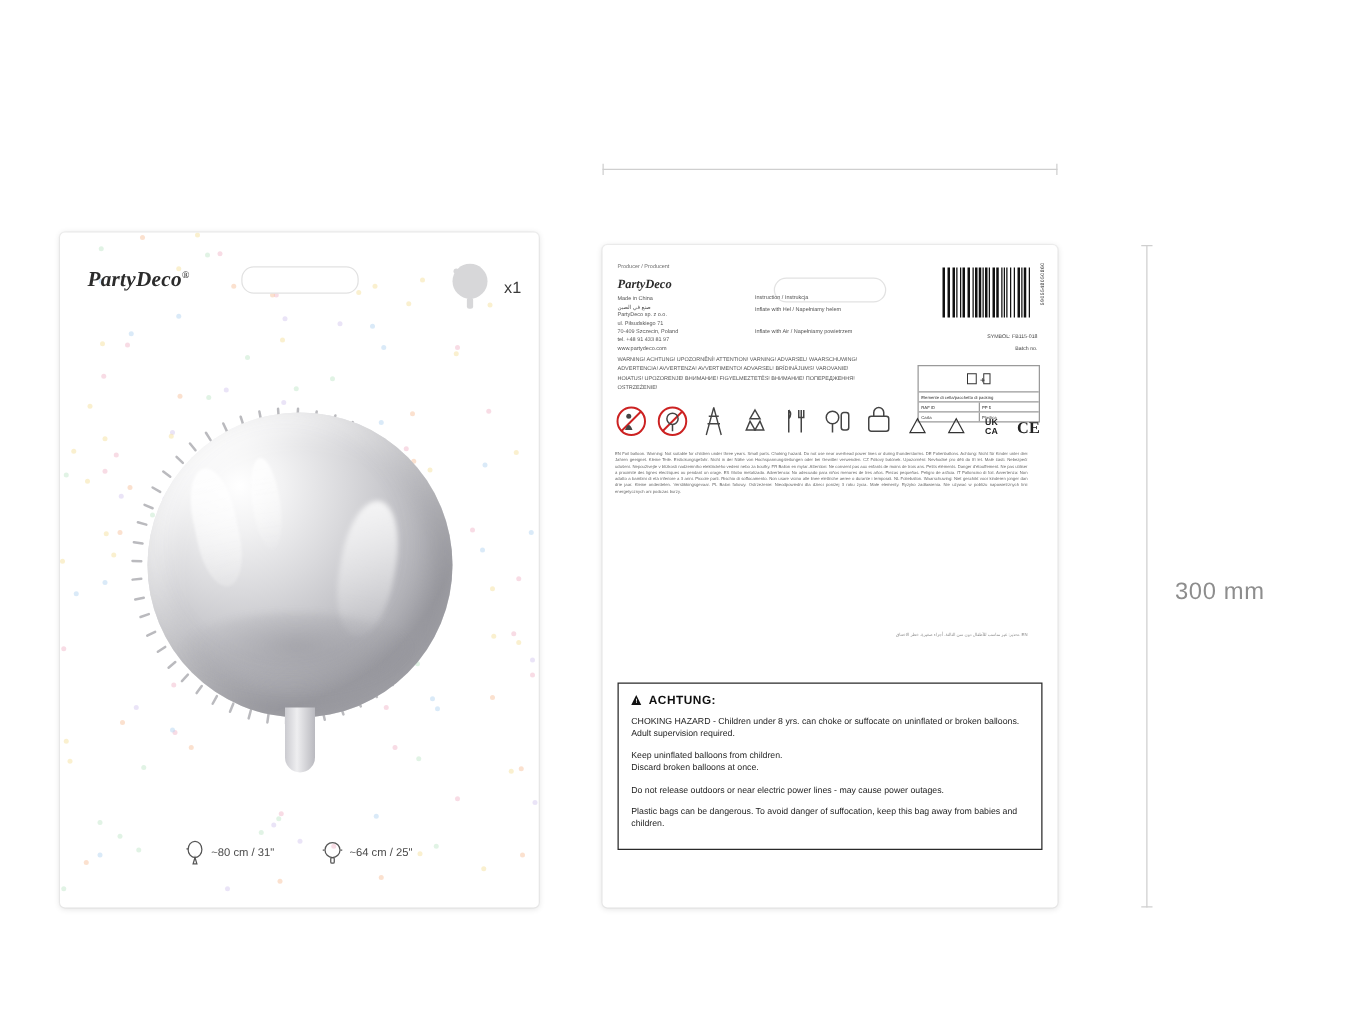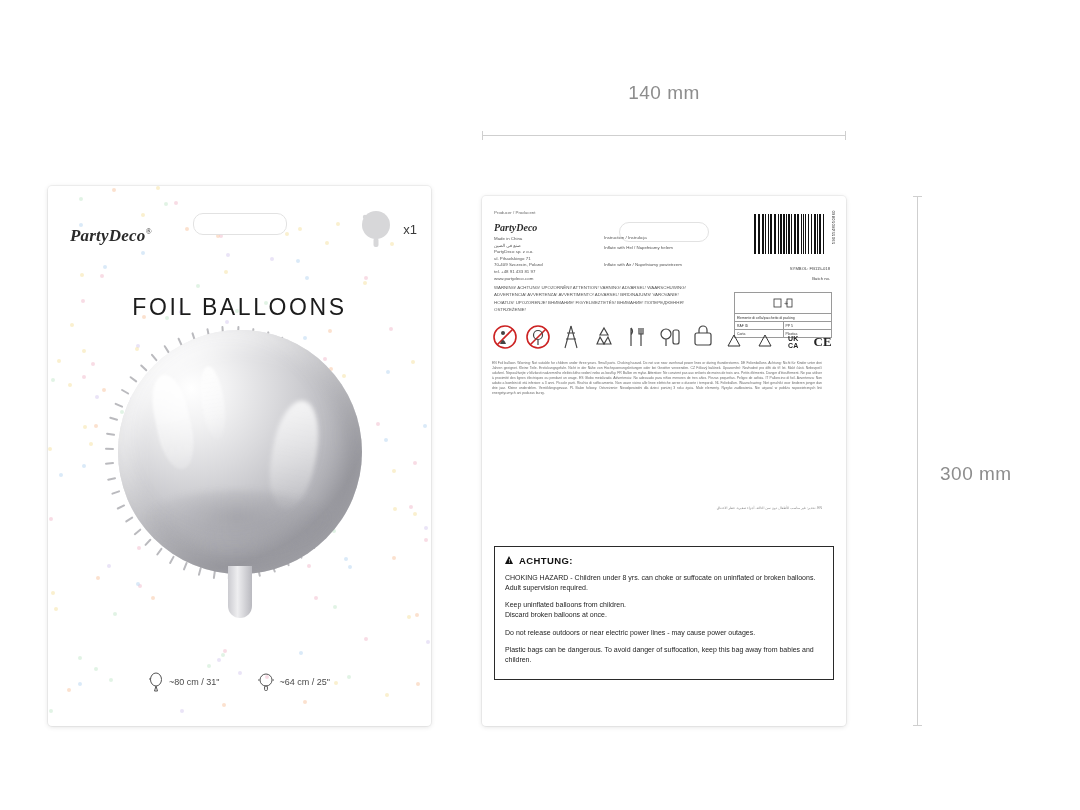--- a/index.html
+++ b/index.html
@@ -45,21 +45,21 @@
     position:absolute;left:50%;transform:translateX(-50%);
     width:92px;height:20px;border:1.5px solid #e2e2e2;border-radius:10px;background:#fff;
   }
   .pack-front .hang{top:27px;}
   .pack-back .hang{top:26px;width:88px;height:18px;}
 
   .brand{
     position:absolute;font-style:italic;font-weight:bold;color:#2b2b2b;
     font-family:"Liberation Serif", serif;
   }
-  .pack-front .brand{left:22px;top:40px;font-size:17px;letter-spacing:.2px;}
+  .pack-front .brand{left:22px;top:28px;font-size:17px;letter-spacing:.2px;}
   .brand sup{font-size:8px;vertical-align:super;font-weight:normal;}
 
   .title{
     position:absolute;left:0;right:0;top:108px;text-align:center;
     font-size:23px;letter-spacing:2.6px;color:#1c1c1c;font-weight:400;
   }
 
   
   .qty{position:absolute;right:14px;top:22px;display:flex;align-items:center;gap:10px;}
   .qty-label{font-size:13px;color:#3a3a3a;}
@@ -127,21 +127,20 @@
   .tri:before{content:"";position:absolute;left:0;top:0;border-left:4.5px solid transparent;border-right:4.5px solid transparent;border-bottom:8px solid #111;}
   .tri:after{content:"!";position:absolute;left:3.4px;top:1.5px;font-size:5px;color:#fff;font-weight:bold;}
 
   .svgico{display:block;}
 </style>
 </head>
 <body>
 
 <div class="stage">
 
-  <div class="dim-top">140 mm</div>
   <div class="dim-top-line">
     <div class="tickline" style="left:0;top:0;width:1px;height:9px;"></div>
     <div class="tickline" style="left:0;top:4px;width:100%;height:1px;"></div>
     <div class="tickline" style="right:0;top:0;width:1px;height:9px;"></div>
   </div>
 
   <div class="dim-right">300 mm</div>
   <div class="dim-right-line">
     <div class="tickline" style="left:0;top:0;width:9px;height:1px;"></div>
     <div class="tickline" style="left:4px;top:0;width:1px;height:100%;"></div>
@@ -311,21 +310,20 @@
 
     <div class="qty">
       <svg class="svgico" width="34" height="42" viewBox="0 0 34 42">
         <circle cx="17" cy="17" r="14" fill="#d7d7d9"></circle>
         <rect x="14.5" y="30" width="5" height="9" rx="2" fill="#d7d7d9"></rect>
         <circle cx="6" cy="9" r="2.2" fill="#d7d7d9"></circle>
       </svg>
       <span class="qty-label">x1</span>
     </div>
 
-    <div class="title">FOIL BALLOONS</div>
 
     <div class="balloon-wrap">
       <div class="crimp" id="crimp">
           <i style="left: 236px; top: 122px; transform: rotate(0deg);"></i>
           <i style="left: 235.12px; top: 136.381px; transform: rotate(7deg);"></i>
           <i style="left: 232.495px; top: 150.547px; transform: rotate(14deg);"></i>
           <i style="left: 228.162px; top: 164.287px; transform: rotate(21deg);"></i>
           <i style="left: 222.188px; top: 177.398px; transform: rotate(28deg);"></i>
           <i style="left: 214.66px; top: 189.682px; transform: rotate(35deg);"></i>
           <i style="left: 205.691px; top: 200.957px; transform: rotate(42deg);"></i>

